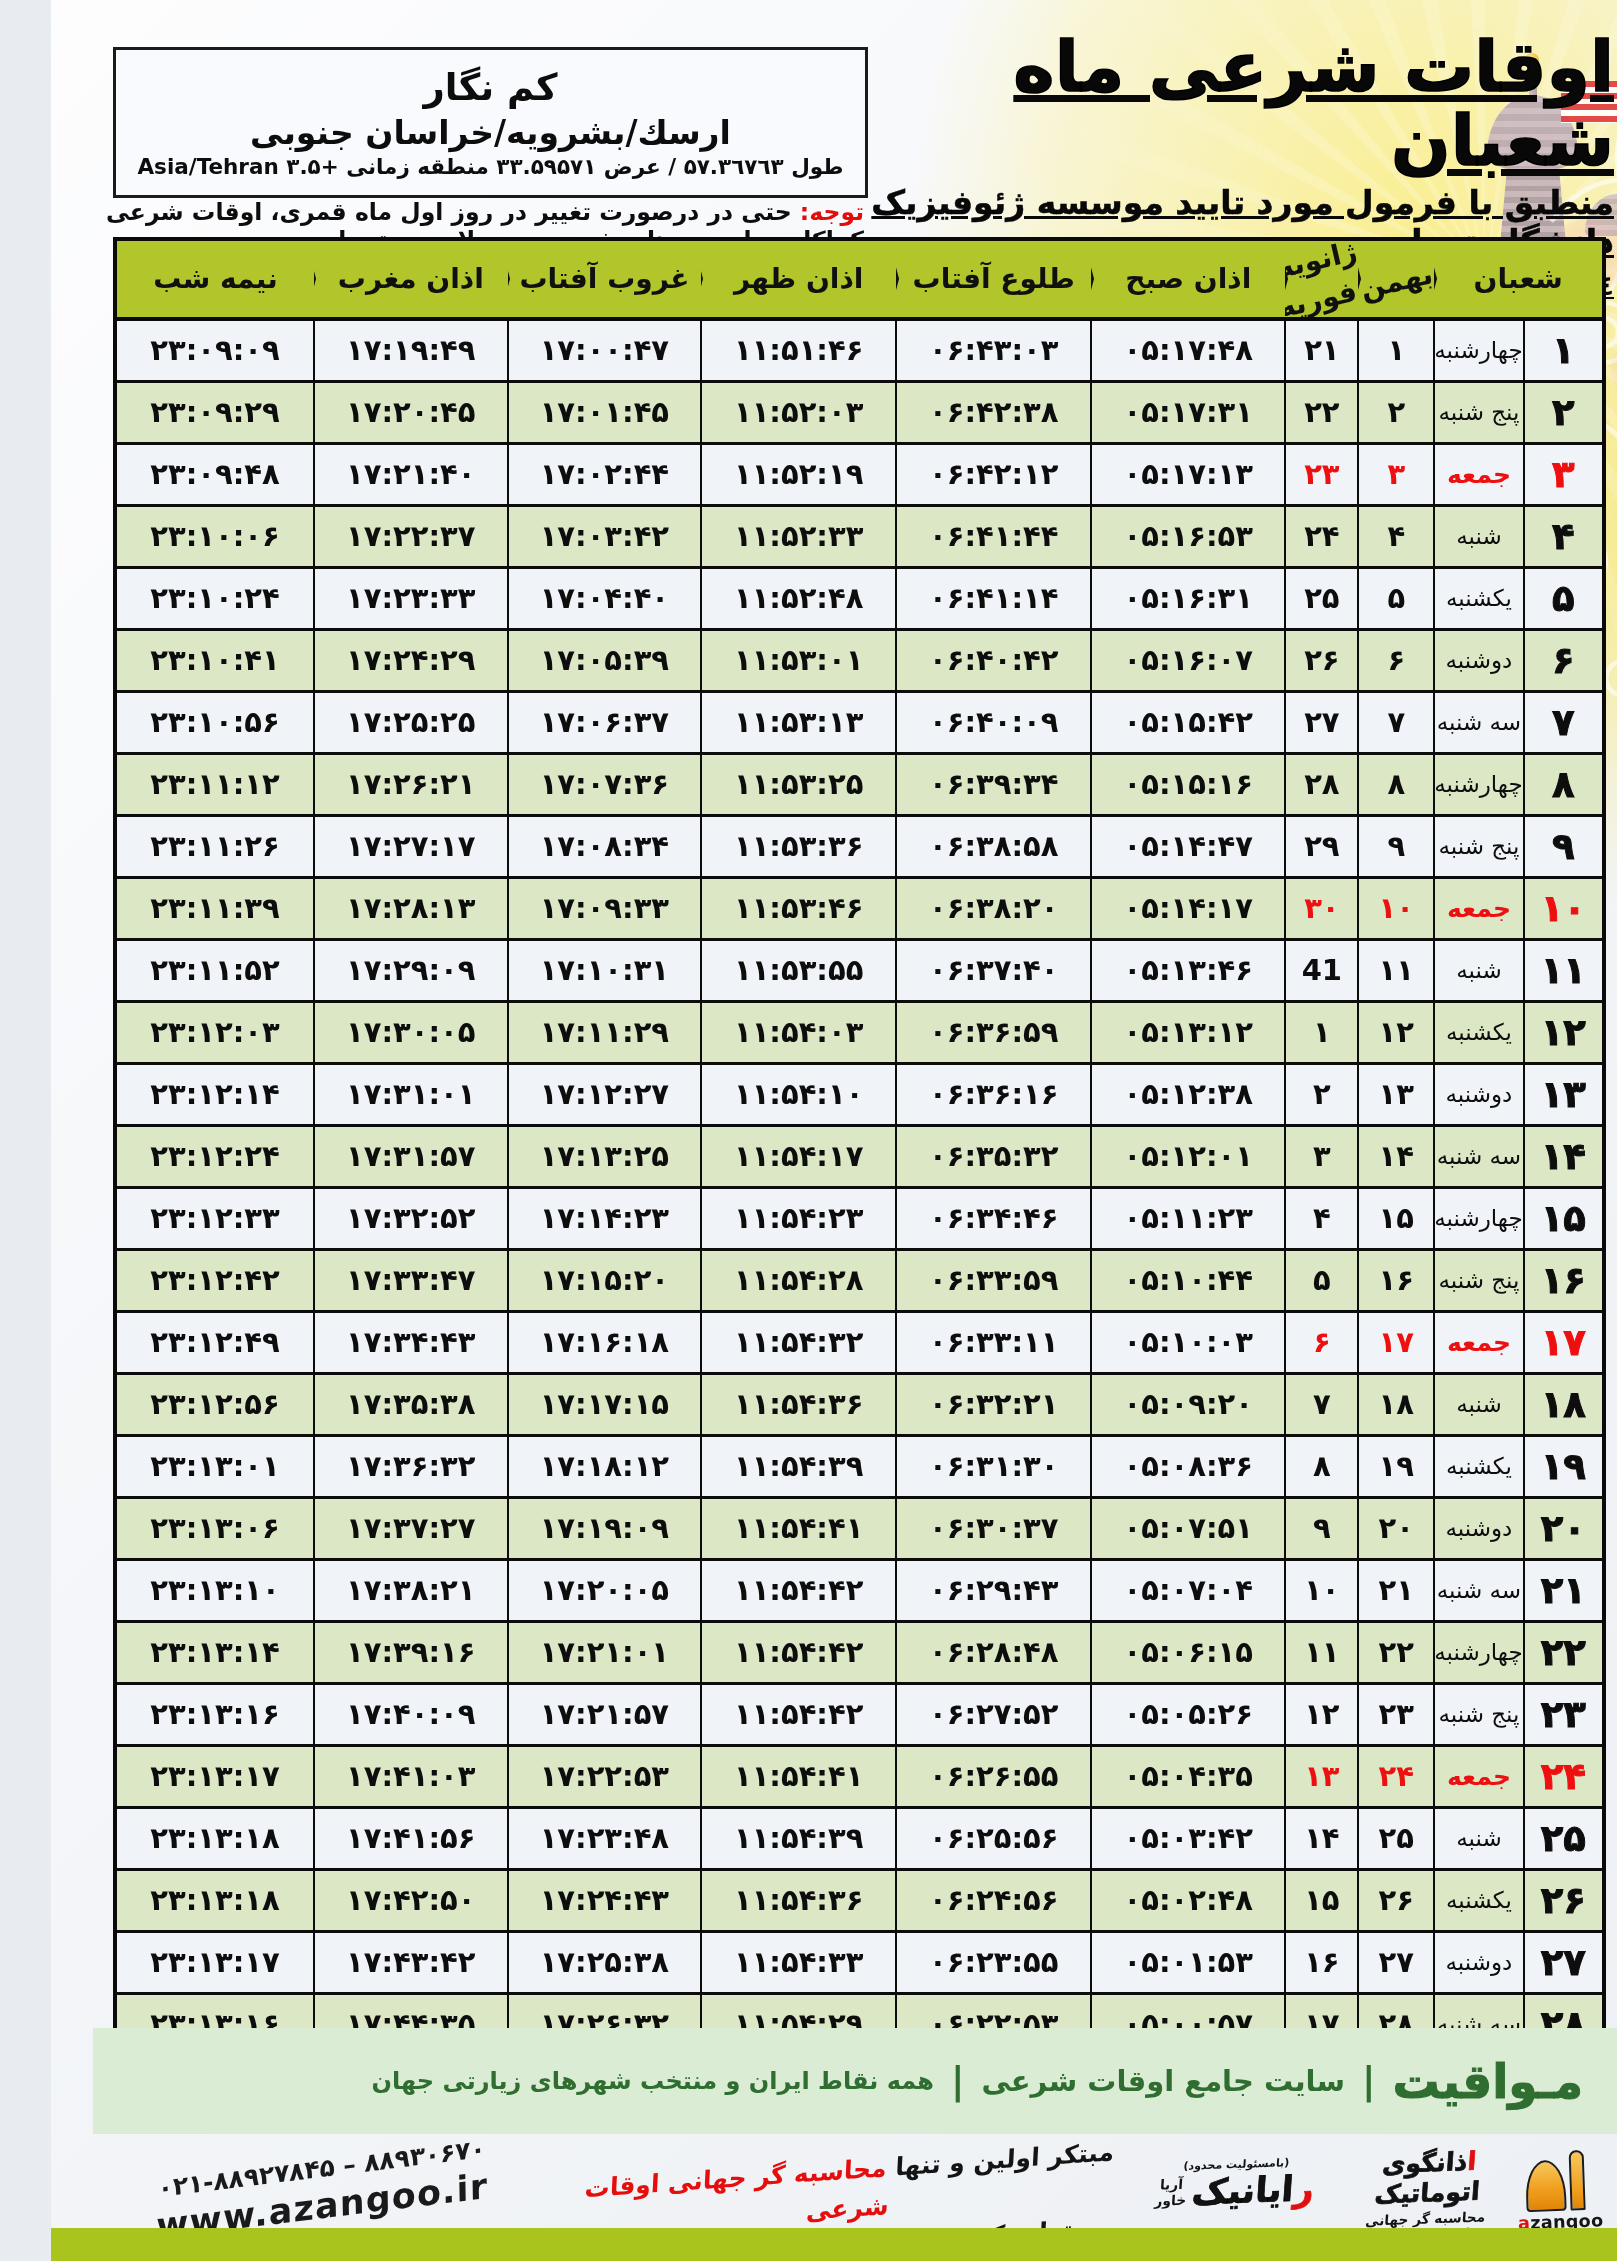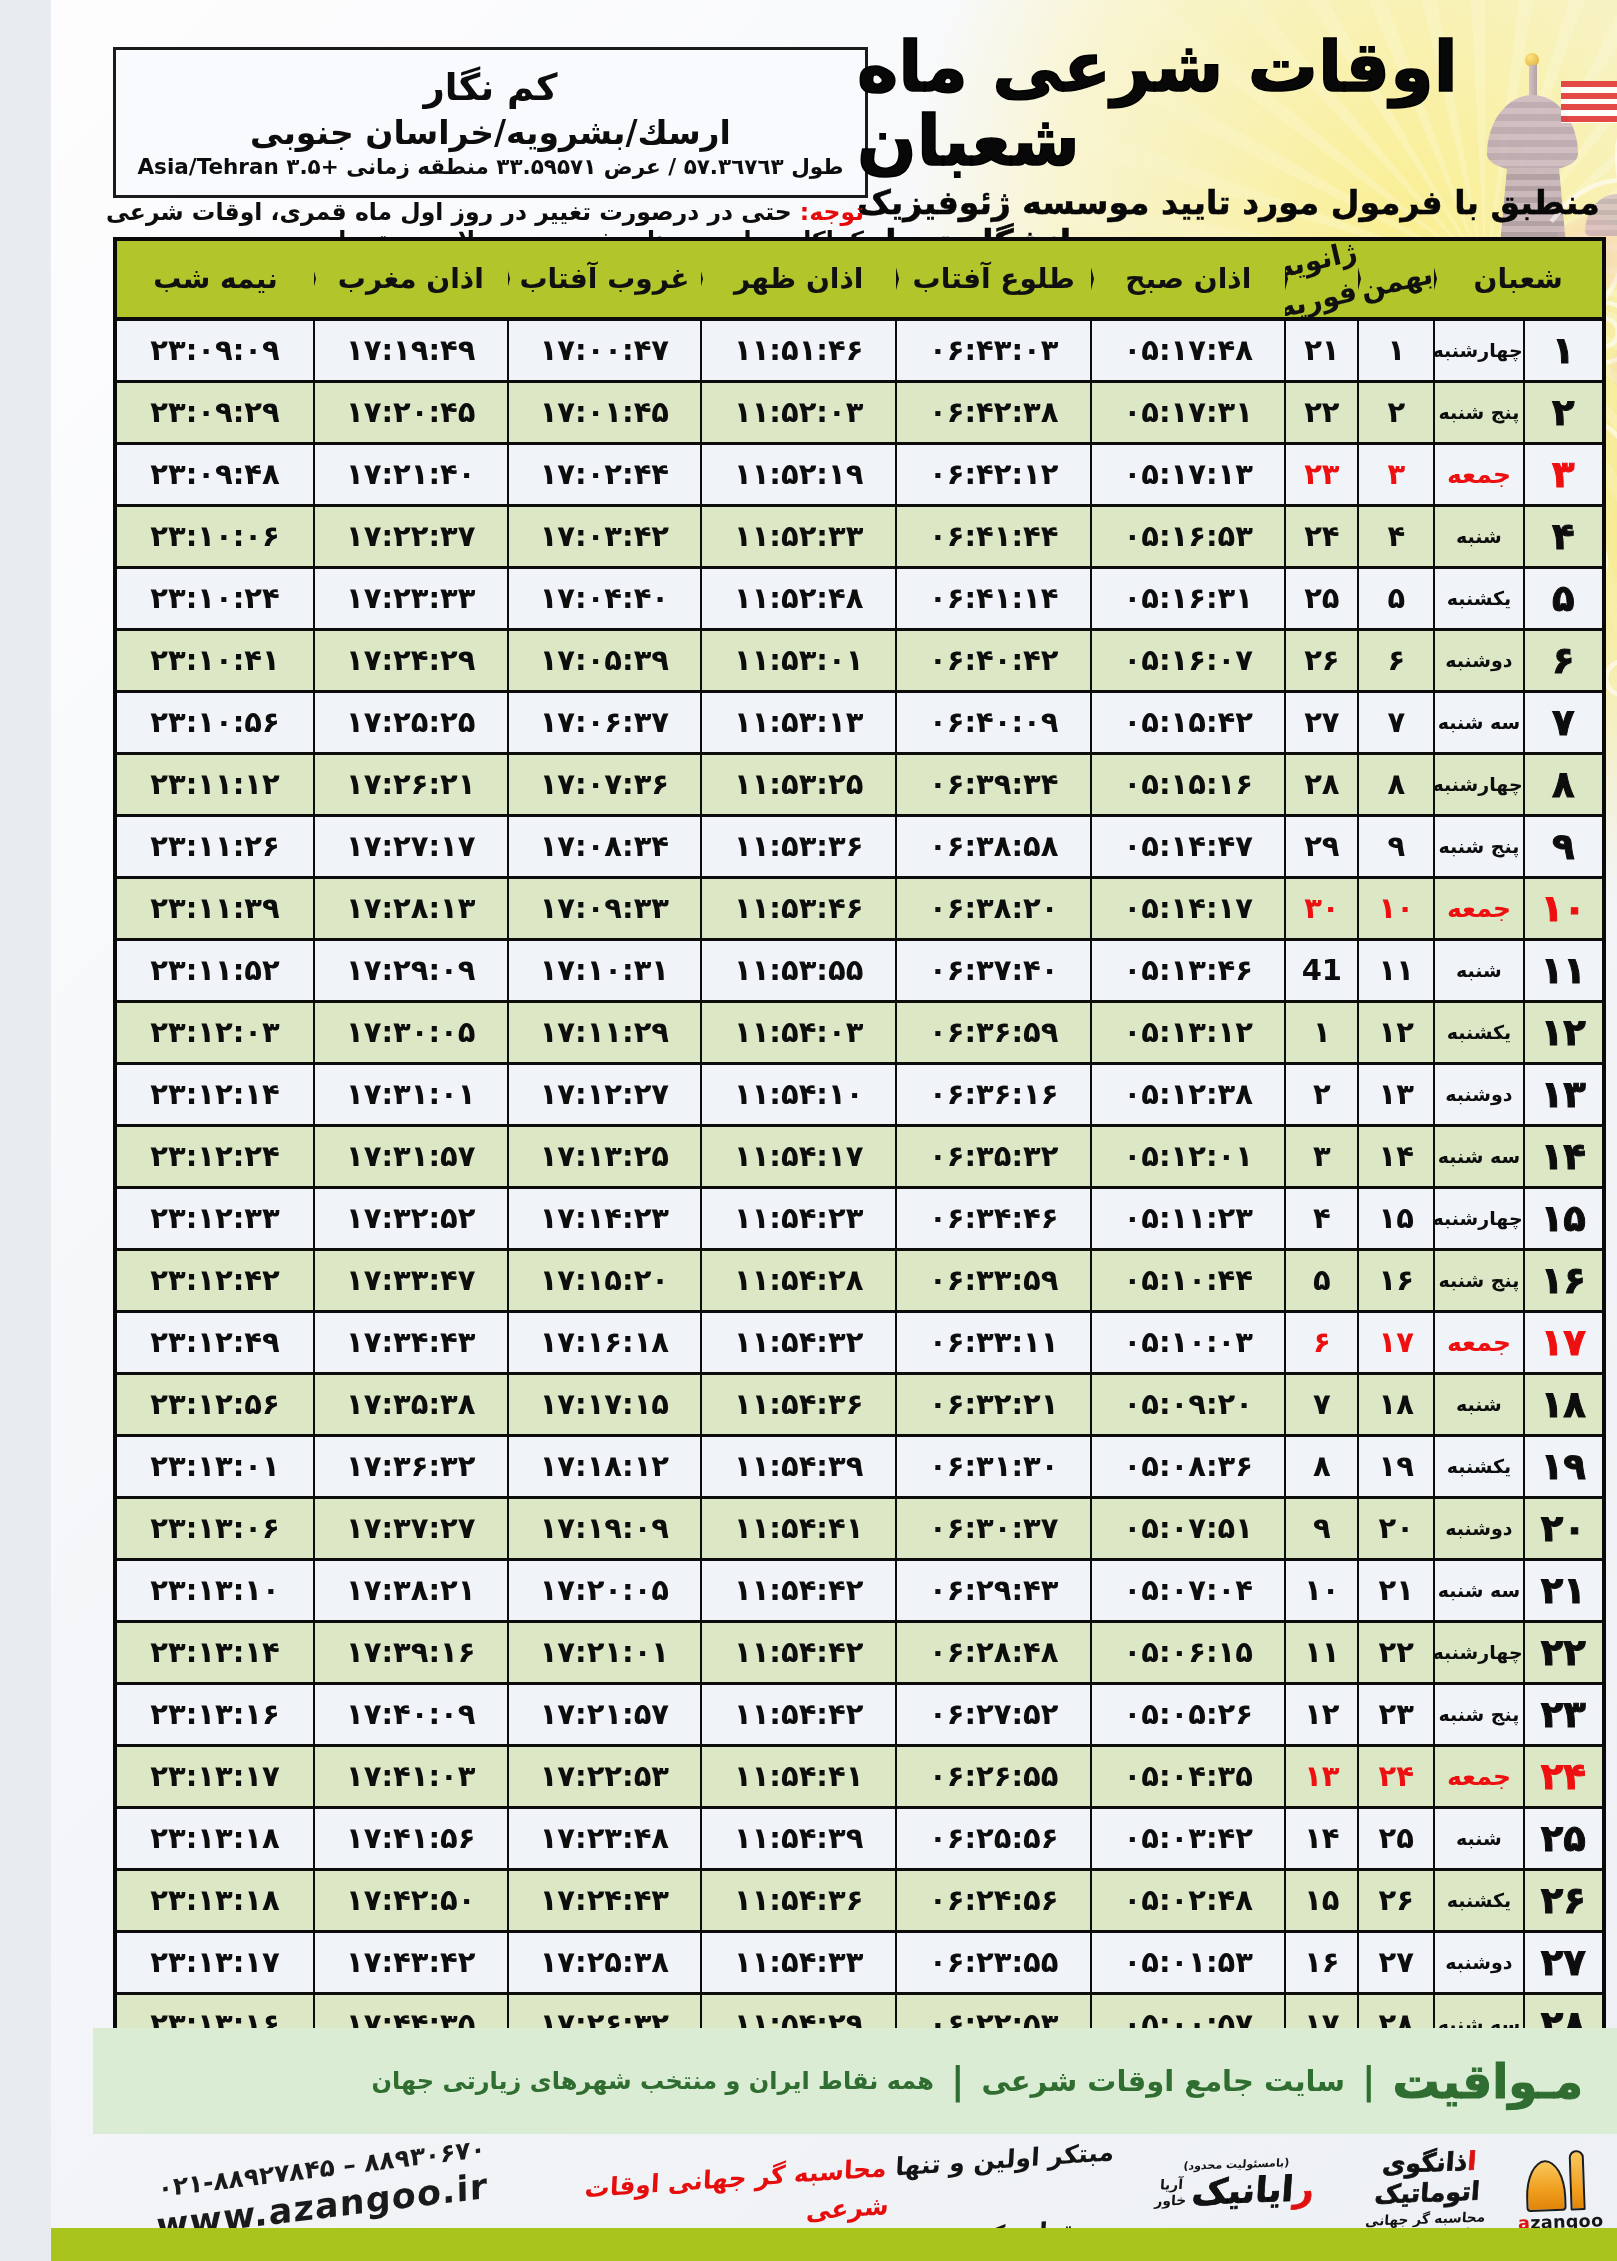--- a/index.html
+++ b/index.html
@@ -36,21 +36,21 @@
 
   
   .loc-box{position:absolute;left:62px;top:47px;width:749px;height:145px;border:3.3px solid #1b1b1b;
     background:rgba(247,250,253,.92);display:flex;flex-direction:column;align-items:center;justify-content:center;
     text-align:center;color:#0d0d0d;}
   .loc-name{font-size:37px;font-weight:bold;}
   .loc-region{font-size:33px;font-weight:bold;margin-top:3.9px;}
   .loc-coords{font-size:21.5px;font-weight:bold;margin-top:2px;}
 
   
-  .title-block{position:absolute;left:806px;top:31px;width:757px;text-align:left;color:#080808;}
+  .title-block{position:absolute;left:806px;top:31px;width:757px;text-align:right;color:#080808;text-decoration:underline;}
   .main-title{font-size:70px;font-weight:900;-webkit-text-stroke:1.6px #000;letter-spacing:-1.3px;line-height:1.05;}
   .sub-title{font-size:33px;font-weight:bold;margin-top:5.2px;-webkit-text-stroke:0.5px #000;}
   .years-line{font-size:27px;font-weight:600;margin-top:9px;}
 
   
   .notice{position:absolute;left:40px;top:198px;width:773px;font-size:23.5px;font-weight:bold;color:#0d0d0d;
     direction:rtl;text-align:right;}
   .notice .lbl{color:#e60b0b;}
 
   
@@ -70,21 +70,21 @@
   th.h-jan .stack{display:flex;flex-direction:column;justify-content:space-between;height:68px;padding:3.9px 1.3px;}
   th.h-jan .stack span{display:inline-block;transform:rotate(-13deg);line-height:1;}
 
   table.times td{border:2px solid #0c0c0c;border-top-width:3.3px;border-bottom-width:3.3px;height:59px;
     text-align:center;vertical-align:middle;color:#0d0d0d;padding:0;}
   tbody tr:nth-child(odd) td{background:#f0f3f8;}
   tbody tr:nth-child(even) td{background:#dbe7c5;}
   td.c-time{font-size:29px;font-weight:bold;direction:ltr;}
   td.c-num{font-size:29px;font-weight:bold;}
   td.c-sha{font-size:37px;font-weight:900;-webkit-text-stroke:1px currentColor;}
-  td.c-day{font-size:19px;font-weight:700;}
+  td.c-day{font-size:23px;font-weight:400;}
   tr.friday td.c-sha, tr.friday td.c-day, tr.friday td.c-num{color:#ee1010;}
   tr.friday td.c-day{font-size:25px;font-weight:900;}
 
   
   .maw-bar{position:absolute;left:42px;top:2028px;width:1532px;height:106px;background:#daecd3;
     display:flex;align-items:center;justify-content:space-between;padding:0 42px;box-sizing:border-box;
     color:#2f6d30;direction:rtl;}
   .maw-right{display:flex;align-items:center;gap:17px;direction:rtl;}
   .maw-name{font-size:47px;font-weight:900;-webkit-text-stroke:1px currentColor;}
   .maw-div{font-size:37px;font-weight:bold;}

